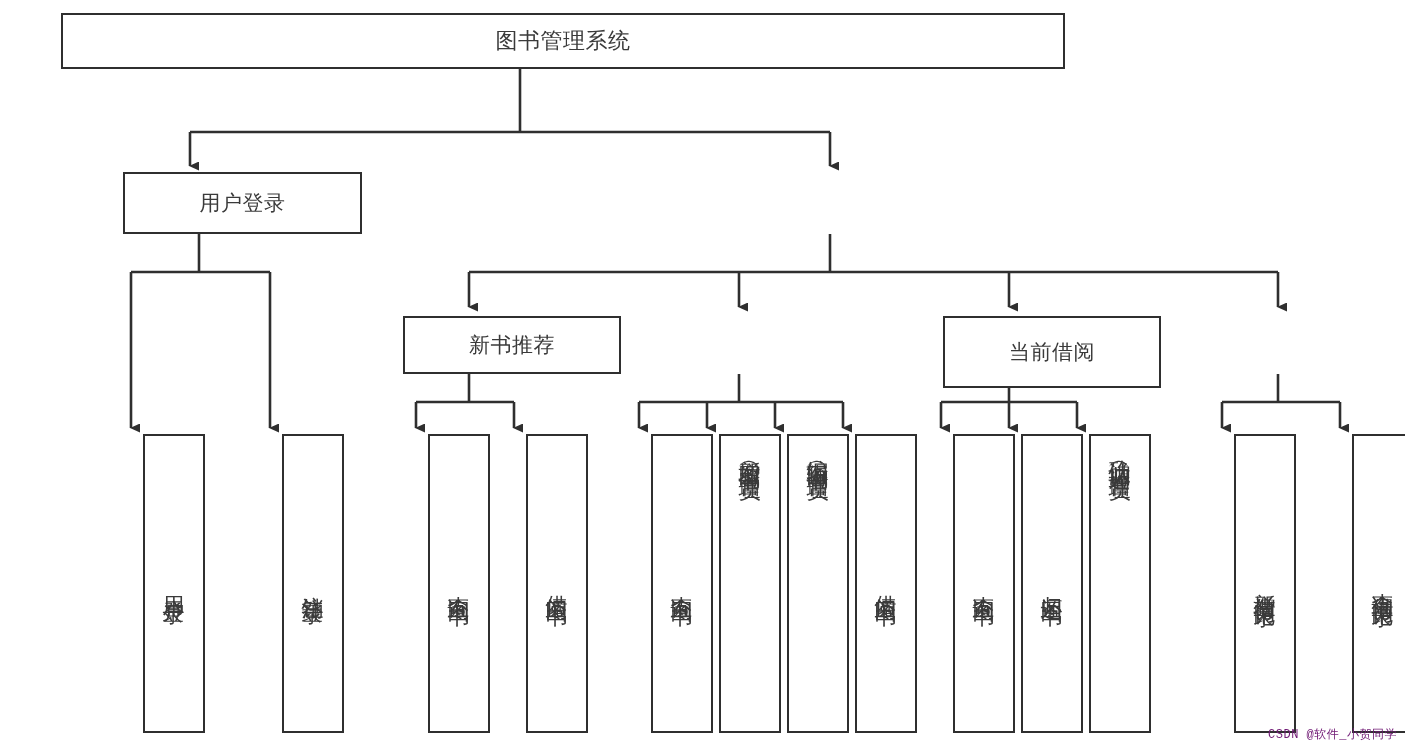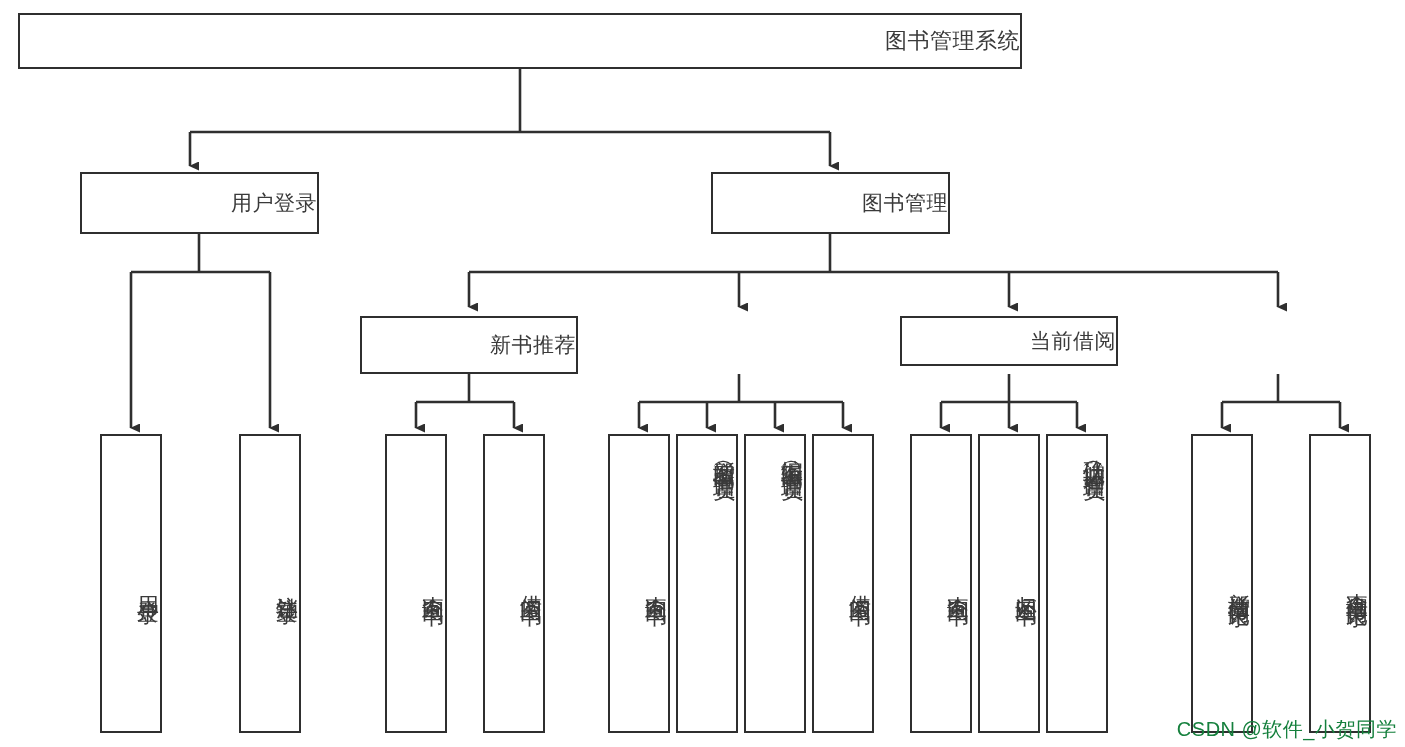--- a/index.html
+++ b/index.html
@@ -26,22 +26,23 @@
     height: 747px;
     pointer-events: none;
   }
   .node {
     position: absolute;
     box-sizing: border-box;
     background: #ffffff;
     border: 2px solid #2f2f2f;
     display: flex;
     align-items: center;
-    justify-content: flex-end;
+    justify-content: center;
     color: #3a3a3a;
+    margin-left: 43px;
   }
   .node .label {
     display: block;
     text-align: center;
     line-height: 1.0;
     color: #3a3a3a;
     font-weight: 400;
   }
   
   .node.horiz .label {
@@ -66,25 +67,25 @@
     white-space: nowrap;
   }
   .node.vert.center {
     align-items: center;
     padding-top: 0;
   }
   .watermark {
     position: absolute;
     right: 8px;
     bottom: 4px;
-    font-size: 20px;
-    color: #15803d;
+    font-size: 12px;
+    color: #701a75;
     white-space: nowrap;
     letter-spacing: 0.5px;
-    font-family: Liberation Sans, sans-serif;
+    font-family: Liberation Mono, monospace;
   }
 </style>
 </head>
 <body>
 
 <div id="diagram-root">
 
   <svg class="edges" viewBox="0 0 1405 747" xmlns="http://www.w3.org/2000/svg">
     <defs>
       <marker id="arrowhead" markerWidth="9" markerHeight="10" refX="4.5" refY="9" orient="auto" markerUnits="userSpaceOnUse">
@@ -136,30 +137,27 @@
   </svg>
 
   <div class="node horiz root" style="left:18px; top:13px; width:1004px; height:56px;">
     <span class="label">图书管理系统</span>
   </div>
 
   <div class="node horiz" style="left:80px; top:172px; width:239px; height:62px;">
     <span class="label">用户登录</span>
   </div>
 
-  <div class="node horiz" style="left:711px; top:172px; width:239px; height:62px;">
-    <span class="label">图书管理</span>
-  </div>
 
   <div class="node horiz" style="left:360px; top:316px; width:218px; height:58px;">
     <span class="label">新书推荐</span>
   </div>
 
 
-  <div class="node horiz" style="left:900px; top:316px; width:218px; height:50px;">
+  <div class="node horiz" style="left:900px; top:316px; width:218px; height:72px;">
     <span class="label">当前借阅</span>
   </div>
 
 
   <div class="node vert center" style="left:100px; top:434px; width:62px; height:299px;">
     <span class="label">用户登录</span>
   </div>
 
   <div class="node vert center" style="left:239px; top:434px; width:62px; height:299px;">
     <span class="label">注销登录</span>

